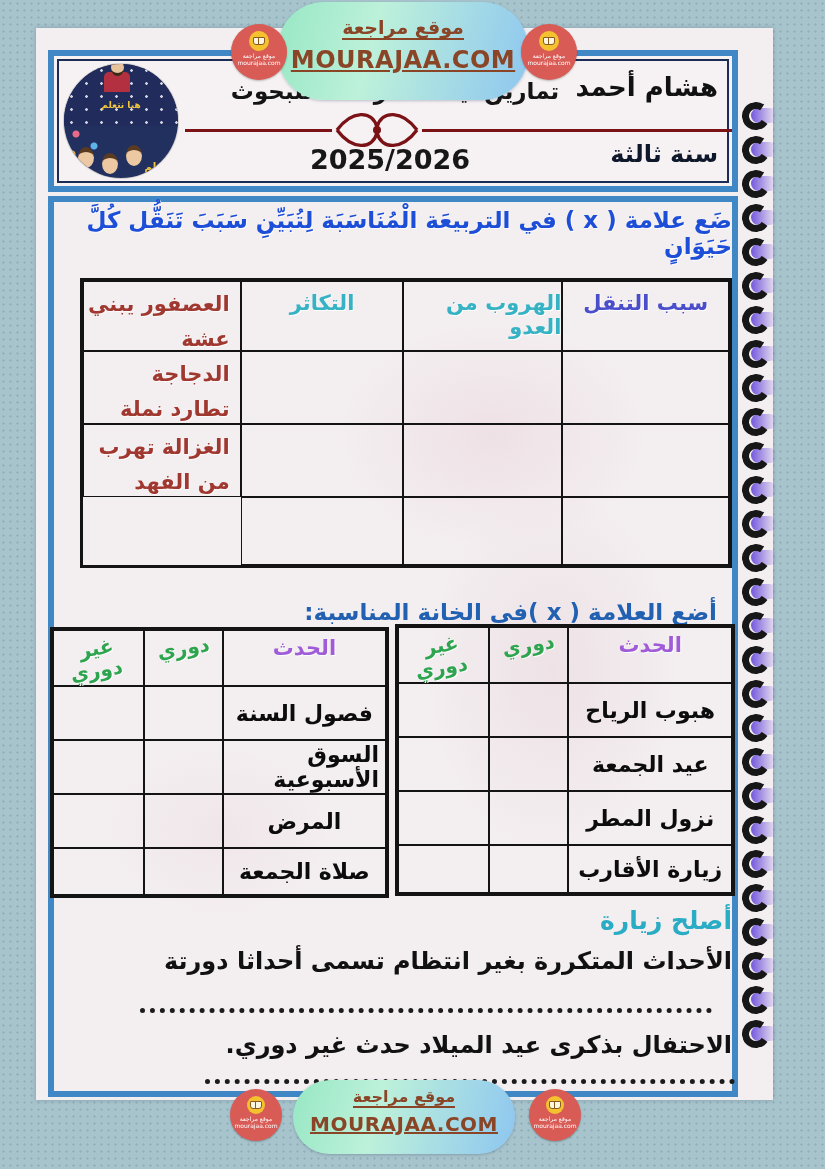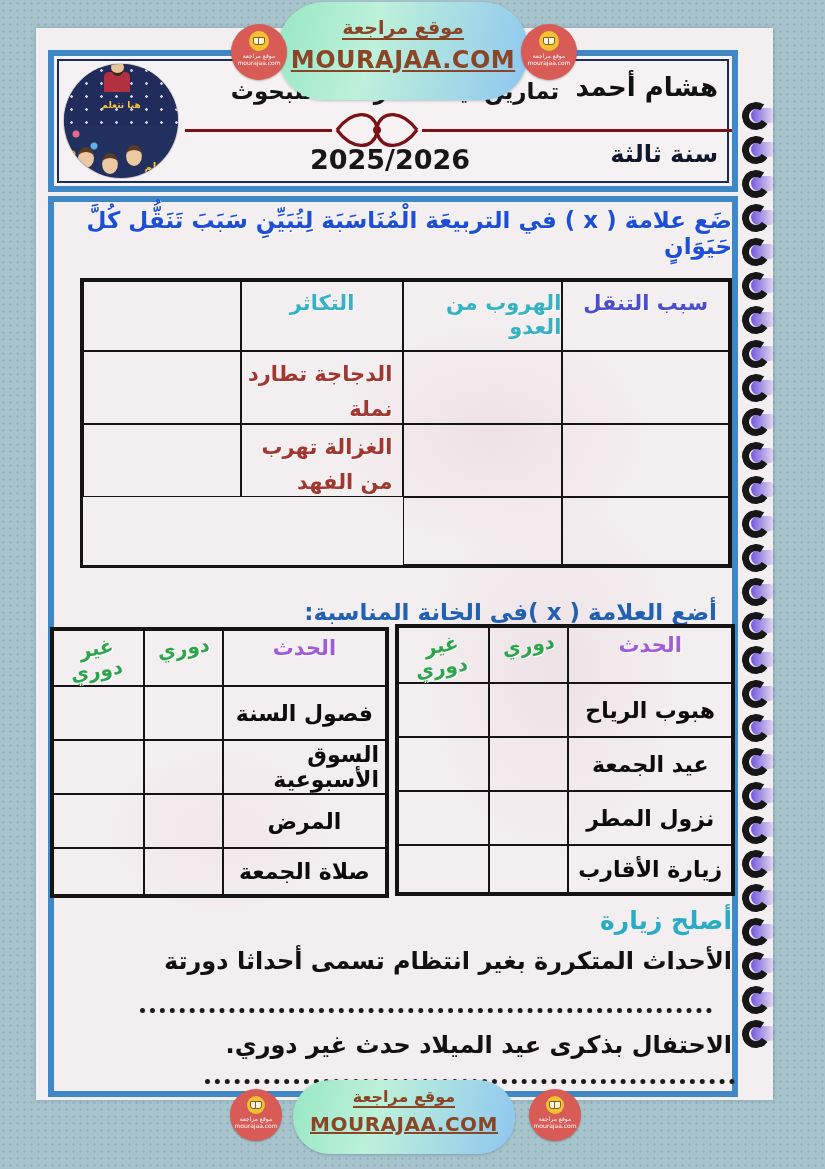--- a/index.html
+++ b/index.html
@@ -271,20 +271,21 @@
 
 <div class="contentbox"></div>
 
 <div class="instr1 rtl">ضَع علامة ( x ) في التربيعَة الْمُنَاسَبَة لِتُبَيِّنِ سَبَبَ تَنَقُّل كُلَّ حَيَوَانٍ</div>
 
 <div class="grid t1">
   <div class="cell hcell first">سبب التنقل</div>
   <div class="cell hcell">الهروب من العدو</div>
   <div class="cell hcell">التكاثر</div>
 
+  <div class="cell lcell">العصفور يبني عشة</div>
   <div class="cell"></div>
   <div class="cell"></div>
   <div class="cell"></div>
 
   <div class="cell lcell">الدجاجة تطارد نملة</div>
   <div class="cell"></div>
   <div class="cell"></div>
   <div class="cell"></div>
 
   <div class="cell lcell">الغزالة تهرب من الفهد</div>

